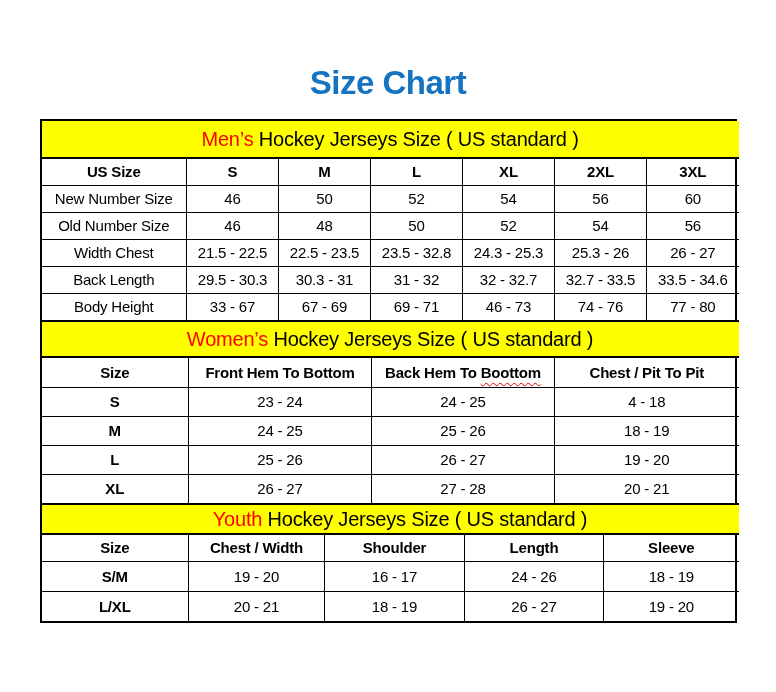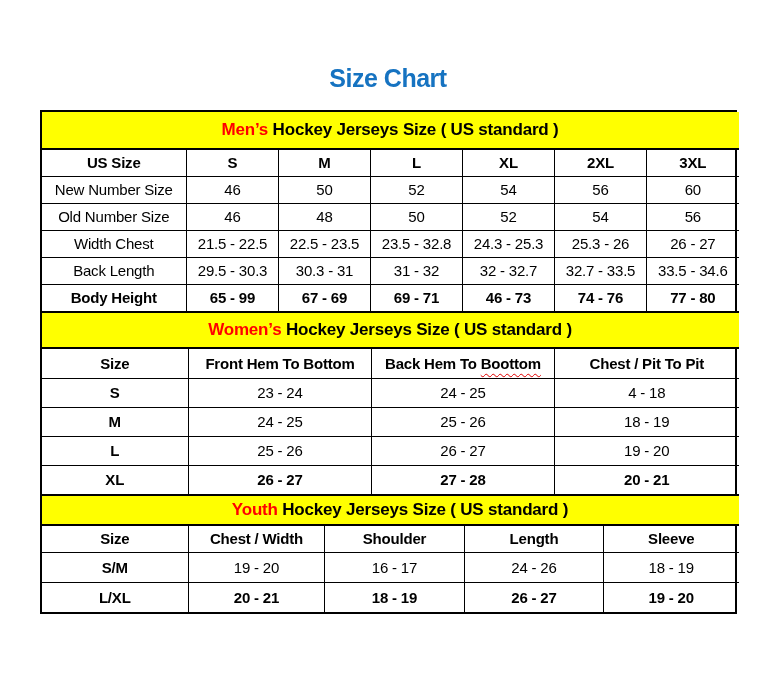--- a/index.html
+++ b/index.html
@@ -20,21 +20,21 @@
   .page {
     width: 776px;
     height: 692px;
     background: #ffffff;
     overflow: hidden;
   }
   .page-title {
     margin: 0;
     padding-top: 64px;
     text-align: center;
-    font-size: 25px;
+    font-size: 33px;
     font-weight: bold;
     letter-spacing: -0.5px;
     color: var(--title-blue);
   }
   .chart-frame {
     width: 697px;
     margin: 17px auto 0 auto;
     border: 2px solid var(--border-black);
   }
   table.size-table {
@@ -53,28 +53,28 @@
     overflow: hidden;
     white-space: nowrap;
   }
   table.size-table th:first-child,
   table.size-table td:first-child { border-left: none; }
   table.size-table th:last-child,
   table.size-table td:last-child { border-right: none; }
 
   tr.band td {
     background: var(--band-yellow);
-    font-size: 17px;
-    font-weight: bold;
+    font-size: 20px;
+    font-weight: normal;
     border-top: 2px solid var(--border-black);
     border-bottom: 2px solid var(--border-black);
     margin-left: 12px;
   }
   tr.band.first td { border-top: none; }
-  tr.no-bottom td { border-bottom: none; font-weight: bold; }
+  tr.no-bottom td { border-bottom: none; }
 
   .band-highlight { color: var(--accent-red); }
 
   tr.head th { font-weight: bold; }
   td.row-label { font-weight: normal; }
   td.row-label.bold { font-weight: bold; }
 
   .t-mens  tr.band td  { height: 37px; }
   .t-mens  tr.head th  { height: 27px; }
   .t-mens  tr.data td  { height: 27px; }
@@ -159,21 +159,21 @@
         <td class="row-label">Back Length</td>
         <td>29.5 - 30.3</td>
         <td>30.3 - 31</td>
         <td>31 - 32</td>
         <td>32 - 32.7</td>
         <td>32.7 - 33.5</td>
         <td>33.5 - 34.6</td>
       </tr>
       <tr class="data no-bottom">
         <td class="row-label">Body Height</td>
-        <td>65 - 99</td>
+        <td>33 - 67</td>
         <td>67 - 69</td>
         <td>69 - 71</td>
         <td>46 - 73</td>
         <td>74 - 76</td>
         <td>77 - 80</td>
       </tr>
     </tbody>
       </table>
 
     <table class="size-table t-womens">

